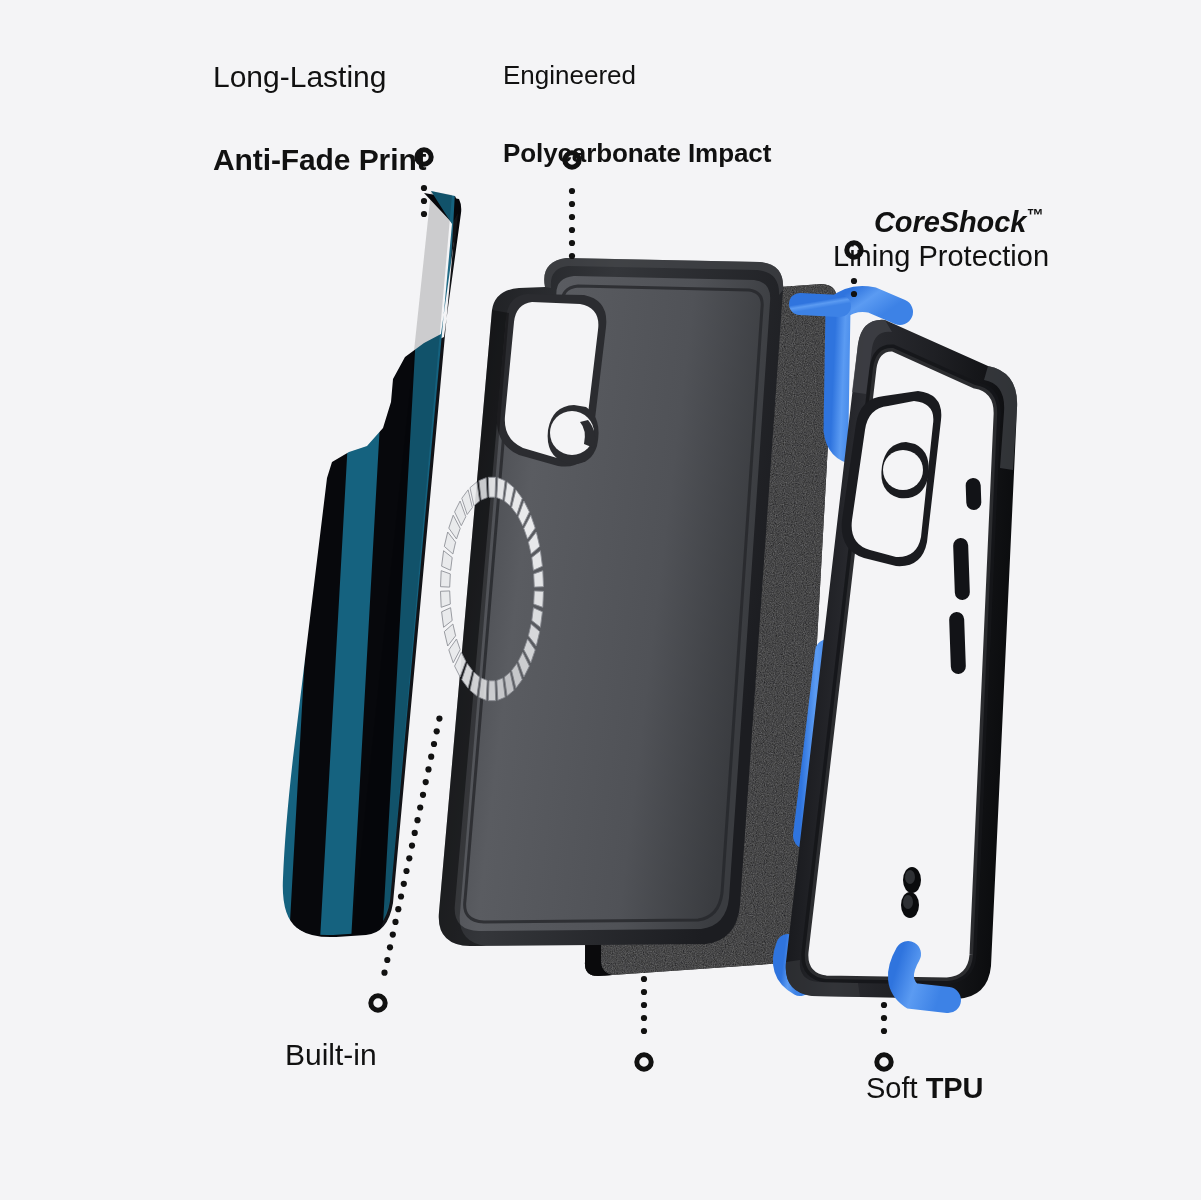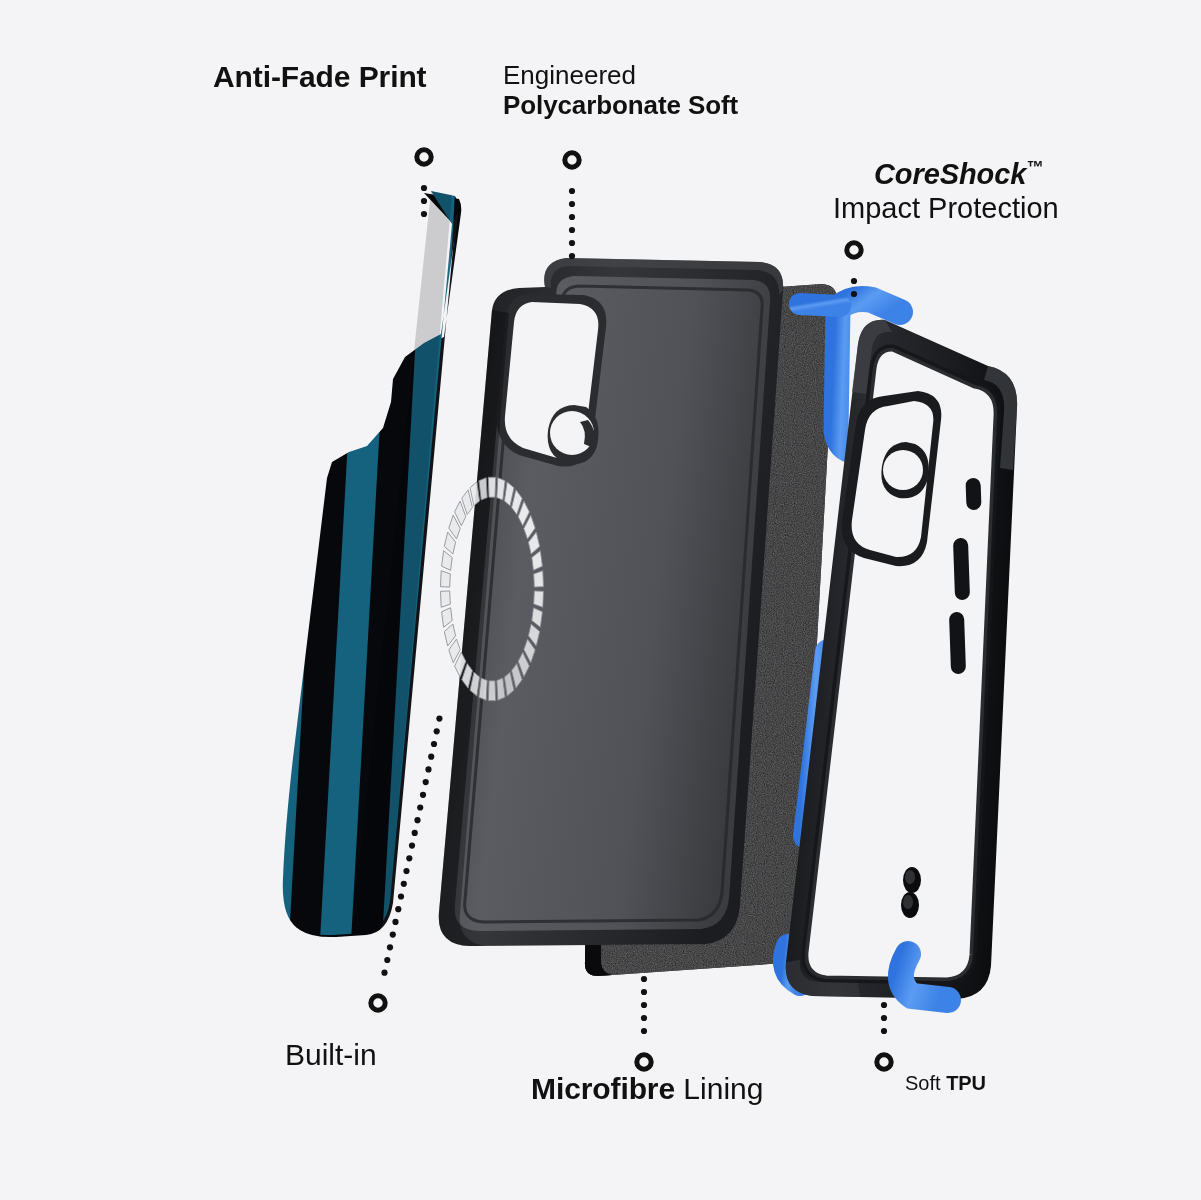--- a/index.html
+++ b/index.html
@@ -12,29 +12,29 @@
     overflow:hidden;
     position:relative;
   }
   #stage{position:absolute;left:0;top:0;width:1201px;height:1200px;}
   svg#scene{position:absolute;left:0;top:0;width:1201px;height:1200px;display:block;}
 
   
   .callout{position:absolute;line-height:1.16;white-space:nowrap;}
   .callout .l1,.callout .l2{display:block;}
   .reg{font-weight:400;}
-  .bold{font-weight:700;letter-spacing:-0.1px;}
+  .bold{font-weight:700;letter-spacing:-0.1px;margin-top:48px;}
 
   .c-print{left:213px;top:60px;font-size:30px;text-align:left;}
   .c-shell{left:503px;top:60px;font-size:26px;text-align:left;}
   .c-core{left:833px;top:158px;font-size:29px;text-align:left;}
   .c-core .l1{padding-left:41px;font-style:italic;}
   .c-magnets{left:285px;top:1038px;font-size:30px;text-align:left;width:218px;}
   .c-micro{left:531px;top:1072px;font-size:30px;white-space:nowrap;}
-  .c-tpu{left:905px;top:1072px;font-size:20px;white-space:nowrap;}
+  .c-tpu{left:866px;top:1072px;font-size:29px;white-space:nowrap;}
   .tm{font-size:17px;vertical-align:super;font-weight:700;letter-spacing:0;}
 </style>
 </head>
 <body>
 
 <div id="stage">
 
 <svg id="scene" viewBox="0 0 1201 1200" xmlns="http://www.w3.org/2000/svg">
   <defs>
 
@@ -361,38 +361,36 @@
         <g>
           <circle cx="884.0" cy="1031.0" r="3.1" fill="#111111"></circle>
           <circle cx="884.0" cy="1018.0" r="3.1" fill="#111111"></circle>
           <circle cx="884.0" cy="1005.0" r="3.1" fill="#111111"></circle>
           <circle cx="884" cy="1062" r="7.2" fill="none" stroke="#111111" stroke-width="5"></circle>
         </g>
       </g>
 </svg>
 
 <div class="callout c-print">
+  <span class="l1 reg">Long-Lasting</span>
   <span class="l2 bold">Anti-Fade Print</span>
 </div>
 
 <div class="callout c-shell">
   <span class="l1 reg">Engineered</span>
-  <span class="l2 bold">Polycarbonate Soft</span>
+  <span class="l2 bold">Polycarbonate Impact</span>
 </div>
 
 <div class="callout c-core">
   <span class="l1 bold"><span>CoreShock</span><span class="tm">™</span></span>
-  <span class="l2 reg">Impact Protection</span>
+  <span class="l2 reg">Lining Protection</span>
 </div>
 
 <div class="callout c-magnets">
   <span class="l1 reg">Built-in</span>
 </div>
 
-<div class="callout c-micro">
-  <span class="l2"><span class="bold">Microfibre</span><span class="reg"> Lining</span></span>
-</div>
 
 <div class="callout c-tpu">
   <span class="l2"><span class="reg">Soft </span><span class="bold">TPU</span></span>
 </div>
 
 </div>
 
 </body></html>

